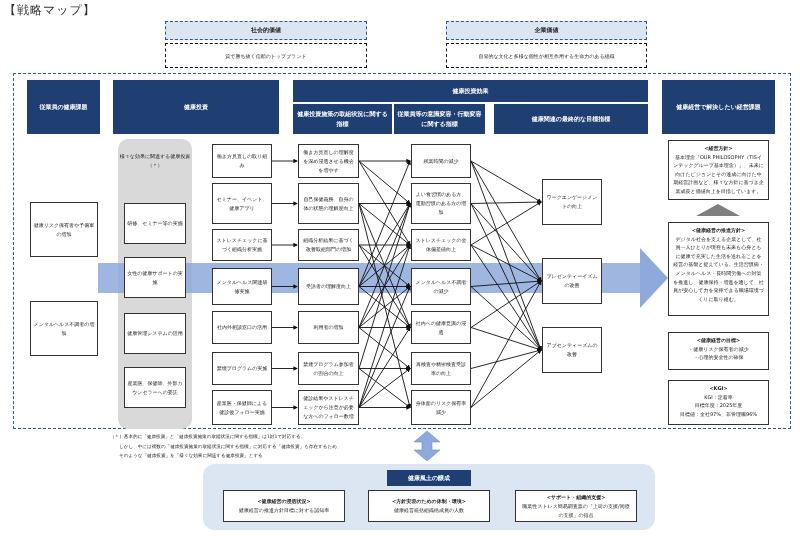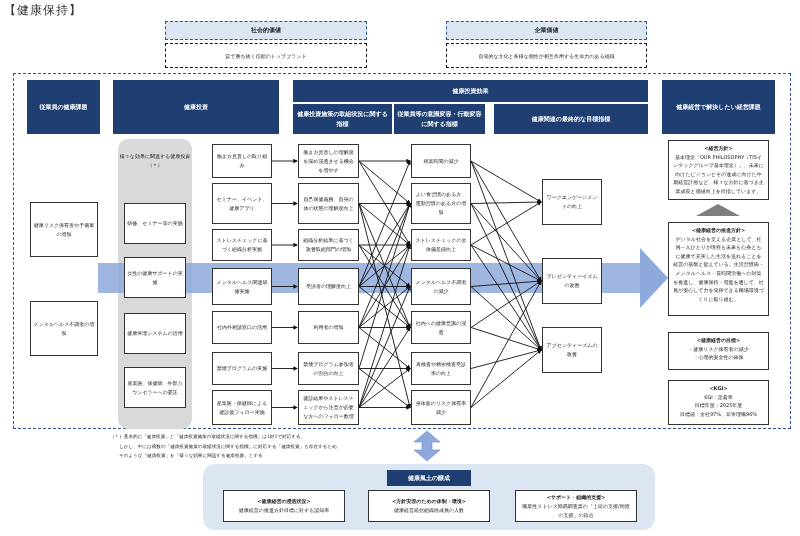--- a/index.html
+++ b/index.html
@@ -21,21 +21,21 @@
   .side-box .hd { font-weight: bold; }
   .note { left: 110px; top: 432px; font-size: 4.6px; line-height: 9.5px; color: #222; }
   .culture-bg { left: 203px; top: 464px; width: 452px; height: 66px; background: #dce6f2; border-radius: 12px; }
   .culture-box { background: #fff; border: 1px solid #333; text-align: center; font-size: 5px; line-height: 9px; padding: 4px; display: flex; flex-direction: column; justify-content: center; }
   .culture-box .hd { font-weight: bold; }
   svg.links { position: absolute; left: 0; top: 0; width: 800px; height: 536px; pointer-events: none; }
 </style>
 </head>
 <body>
 
-<div class="abs title">【健康保持】</div>
+<div class="abs title">【戦略マップ】</div>
 
 <div class="abs value-head" style="left:165px;top:21px;width:202px;height:19px;">社会的価値</div>
 <div class="abs value-body" style="left:165px;top:43px;width:202px;height:25px;">質で勝ち抜く信頼のトップブランド</div>
 <div class="abs value-head" style="left:446px;top:21px;width:201px;height:19px;">企業価値</div>
 <div class="abs value-body" style="left:446px;top:43px;width:201px;height:25px;">自発的な文化と多様な個性が相互作用する生命力のある組織</div>
 
 <div class="abs frame"></div>
 
 <div class="abs navy" style="left:27px;top:80px;width:73px;height:54px;">従業員の健康課題</div>
 <div class="abs navy" style="left:113px;top:80px;width:166px;height:54px;">健康投資</div>

